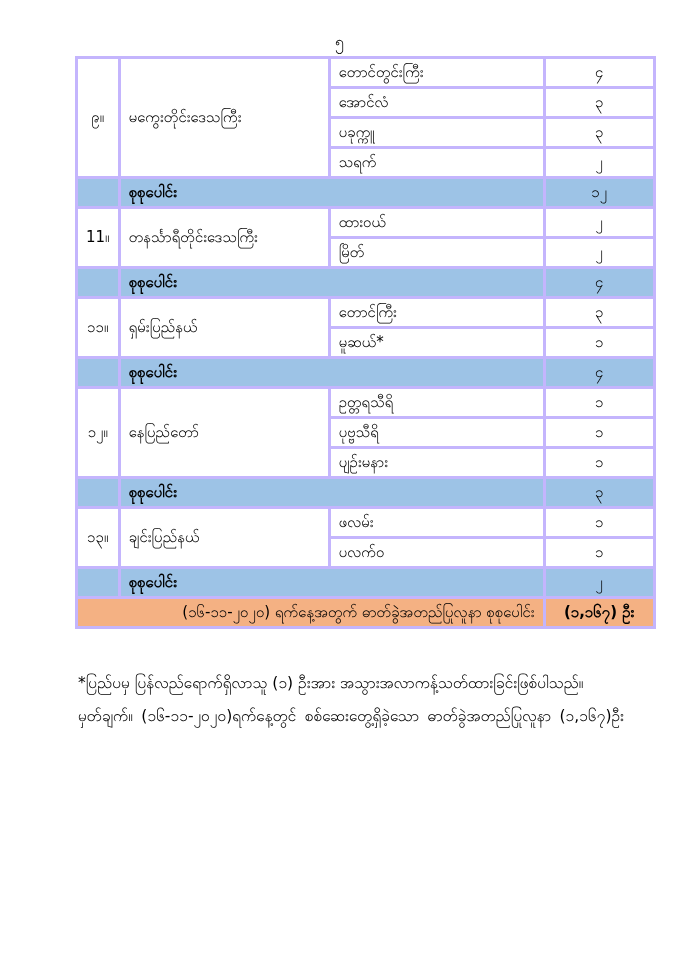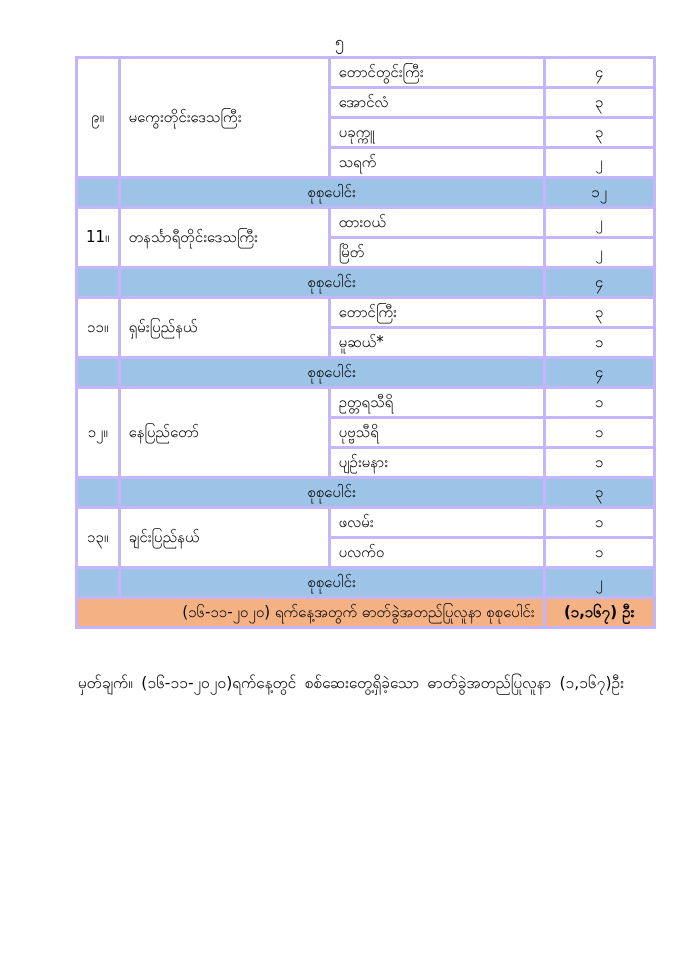--- a/index.html
+++ b/index.html
@@ -47,22 +47,22 @@
     white-space: nowrap;
   }
   td.no-cell   { text-align: center; padding: 0 2px; }
   td.region-cell { text-align: left; }
   td.town-cell { text-align: left; }
   td.count-cell { text-align: center; }
   tr.total-row td {
     background: var(--highlight-blue, #9DC3E6);
   }
   td.total-label-cell {
-    text-align: center;
-    font-weight: normal;
+    text-align: left;
+    font-weight: bold;
   }
   tr.grand-row td {
     background: var(--highlight-orange, #F4B183);
   }
   td.grand-label-cell {
     text-align: right;
     font-weight: normal;
     white-space: normal;
   }
   td.grand-value-cell {
@@ -197,16 +197,17 @@
 
       <tr class="grand-row">
         <td class="grand-label-cell" colspan="3">(၁၆-၁၁-၂၀၂၀) ရက်နေ့အတွက် ဓာတ်ခွဲအတည်ပြုလူနာ စုစုပေါင်း</td>
         <td class="grand-value-cell">(၁,၁၆၇) ဦး</td>
       </tr>
 
     </tbody>
   </table>
 
   <div class="footnotes">
+    <p class="fn-imported">*ပြည်ပမှ ပြန်လည်ရောက်ရှိလာသူ (၁) ဦးအား အသွားအလာကန့်သတ်ထားခြင်းဖြစ်ပါသည်။</p>
     <p class="fn-remark-1">မှတ်ချက်။ (၁၆-၁၁-၂၀၂၀)ရက်နေ့တွင် စစ်ဆေးတွေ့ရှိခဲ့သော ဓာတ်ခွဲအတည်ပြုလူနာ (၁,၁၆၇)ဦး</p>
   </div>
 
 </div>
 
 </body></html>

